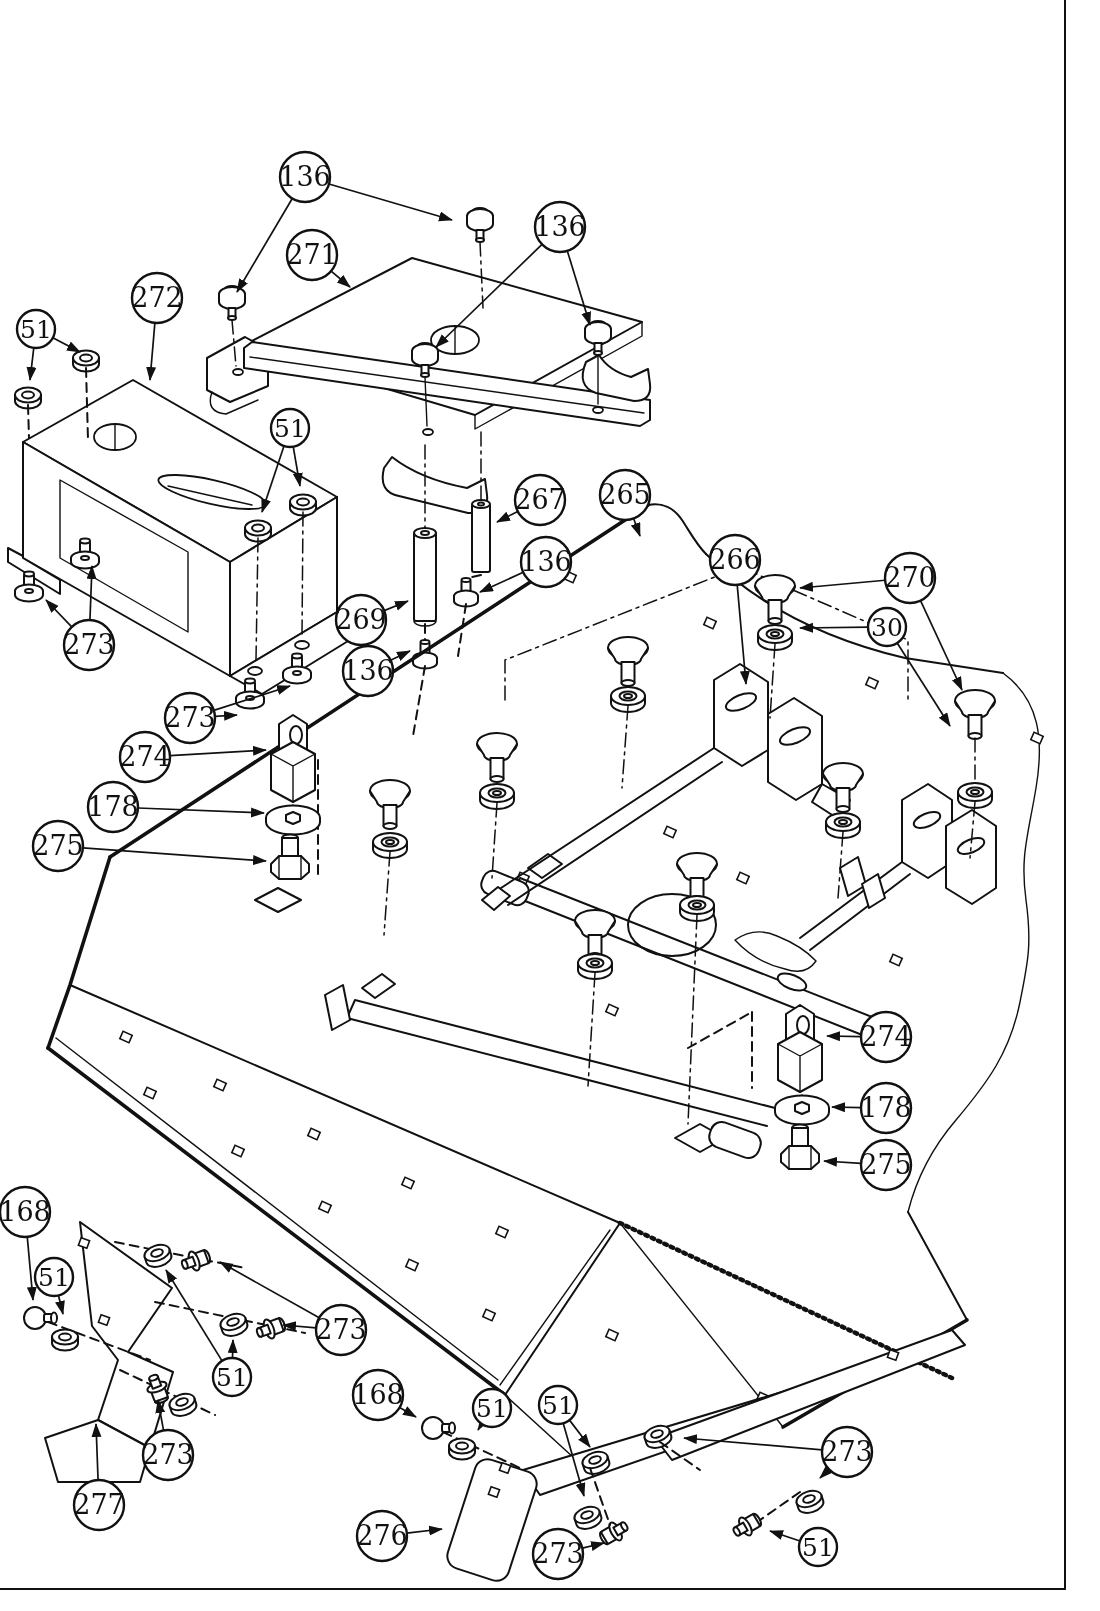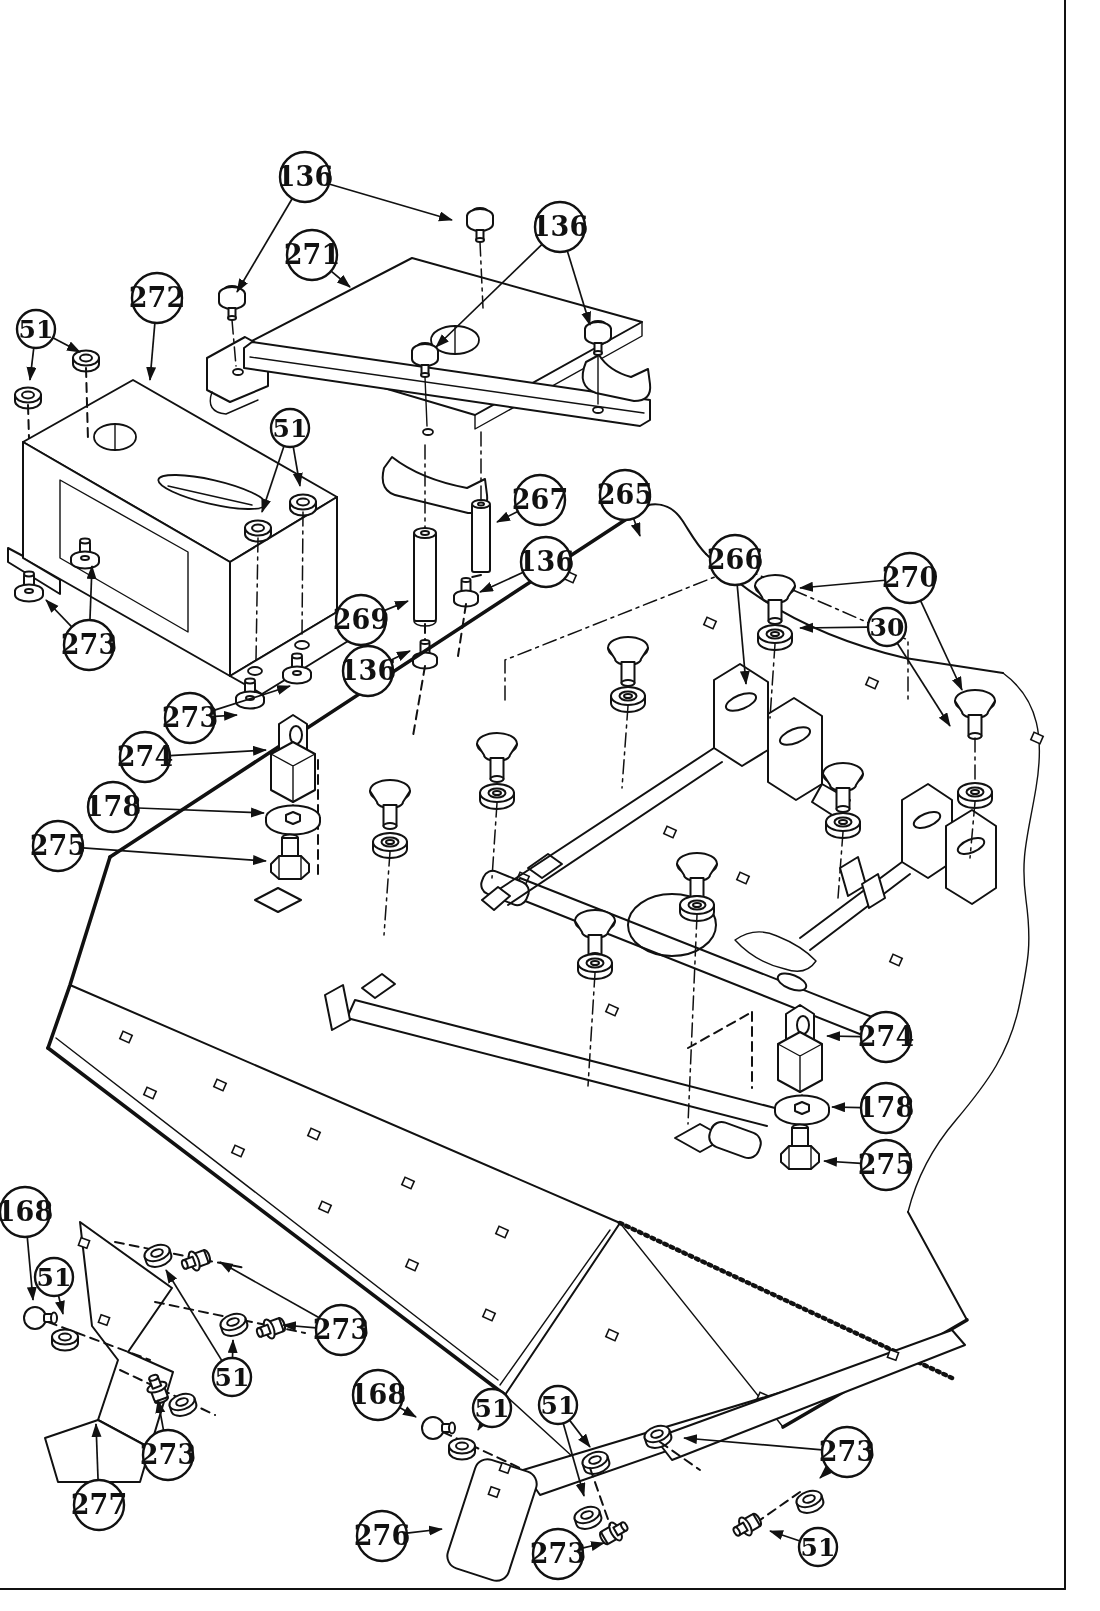--- a/index.html
+++ b/index.html
@@ -1,17 +1,17 @@
 <!DOCTYPE html>
 <html><head>
 <meta charset="utf-8">
 <style>
   html,body{margin:0;padding:0;background:#ffffff;}
   #stage{width:872px;height:1611px;position:relative;background:#fff;
-         font-family:"DejaVu Serif", serif;font-weight:bold;}
+         font-family:"DejaVu Serif", serif;}
   svg{position:absolute;left:0;top:0;}
   .part{stroke:#111;fill:#fff;stroke-width:2;stroke-linejoin:round;stroke-linecap:round;}
   .ln{stroke:#111;fill:none;stroke-width:2;stroke-linejoin:round;stroke-linecap:round;}
   .thick{stroke-width:3.6;}
   .thin{stroke-width:1.4;}
   .dash{stroke-dasharray:9 6;}
   .dashdot{stroke-dasharray:14 5 3 5;stroke-width:1.5;}
   .serr{stroke-dasharray:2.5 4.5;stroke-width:4.5;}
   .hole{fill:#fff;stroke:#111;stroke-width:1.8;}
   .callout-circle{fill:#fff;stroke:#111;stroke-width:2.4;}

